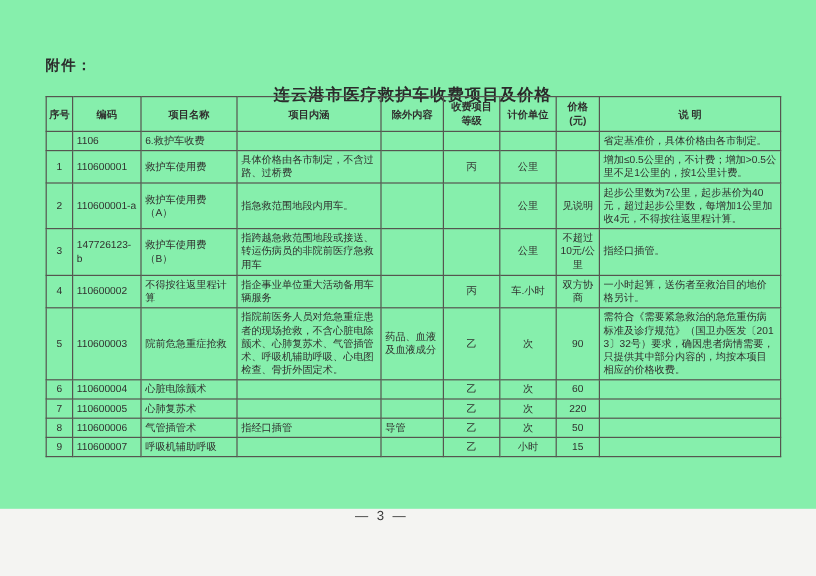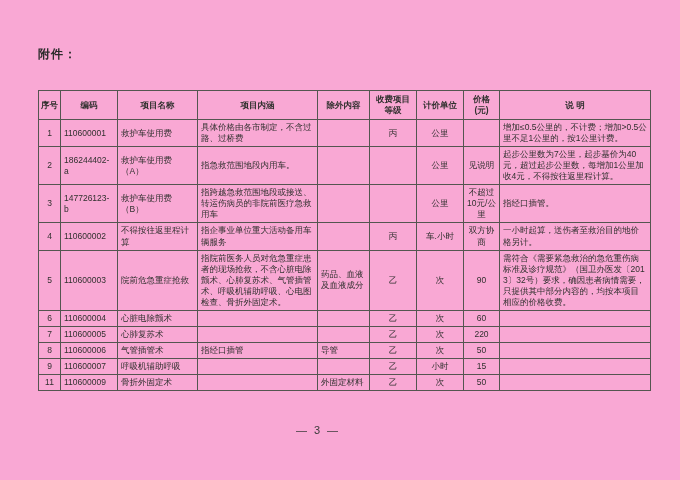--- a/index.html
+++ b/index.html
@@ -6,43 +6,43 @@
   html, body { width: 680px; height: 480px; }
   body {
     font-family: "Liberation Sans", "DejaVu Sans", sans-serif;
     background: #f4f4f2;
     position: relative;
     overflow: hidden;
   }
   .doc-page {
     position: absolute;
     left: 0; top: 0;
-    width: 680px; height: 480px;
-    background: #f9a8d4;
+    width: 680px; height: 424px;
+    background: #86efac;
     color: #2b2b2b;
   }
   .attachment-label {
     position: absolute;
     left: 38px; top: 46px;
     font-size: 12px;
     font-weight: bold;
     letter-spacing: 1px;
   }
   .doc-title {
     position: absolute;
     left: 38px; top: 70px;
     width: 612px;
     text-align: center;
     font-size: 13.5px;
     font-weight: bold;
     letter-spacing: 1px;
   }
   .fee-table {
     position: absolute;
-    left: 38px; top: 90px;
+    left: 38px; top: 80px;
     width: 612px;
     border-collapse: collapse;
     table-layout: fixed;
     padding-left: 40px;
   }
   .fee-table th, .fee-table td {
     border: 1px solid #555550;
     font-size: 8.5px;
     line-height: 1.3;
     padding: 2px 3px;
@@ -77,20 +77,21 @@
     letter-spacing: 2px;
   }
 </style>
 </head>
 <body>
 
 <div class="doc-page">
 
   <div class="attachment-label">附件：</div>
 
+  <div class="doc-title">连云港市医疗救护车收费项目及价格</div>
 
   <table class="fee-table">
     <colgroup>
       <col style="width:22px">
       <col style="width:57px">
       <col style="width:80px">
       <col style="width:120px">
       <col style="width:52px">
       <col style="width:47px">
       <col style="width:47px">
@@ -105,33 +106,44 @@
           <th>项目内涵</th>
           <th>除外内容</th>
           <th>收费项目等级</th>
           <th>计价单位</th>
           <th>价格(元)</th>
           <th>说  明</th>
         </tr>
     </thead>
     <tbody>
         <tr>
+          <td></td>
+          <td>1106</td>
+          <td>6.救护车收费</td>
+          <td></td>
+          <td></td>
+          <td></td>
+          <td></td>
+          <td></td>
+          <td>省定基准价，具体价格由各市制定。</td>
+        </tr>
+        <tr>
           <td>1</td>
           <td>110600001</td>
           <td>救护车使用费</td>
           <td>具体价格由各市制定，不含过路、过桥费</td>
           <td></td>
           <td>丙</td>
           <td>公里</td>
           <td></td>
           <td>增加≤0.5公里的，不计费；增加&gt;0.5公里不足1公里的，按1公里计费。</td>
         </tr>
         <tr>
           <td>2</td>
-          <td>186244402-a</td>
+          <td>110600001-a</td>
           <td>救护车使用费（A）</td>
           <td>指急救范围地段内用车。</td>
           <td></td>
           <td></td>
           <td>公里</td>
           <td>见说明</td>
           <td>起步公里数为7公里，起步基价为40元，超过起步公里数，每增加1公里加收4元，不得按往返里程计算。</td>
         </tr>
         <tr>
           <td>3</td>
@@ -203,29 +215,18 @@
           <td>9</td>
           <td>110600007</td>
           <td>呼吸机辅助呼吸</td>
           <td></td>
           <td></td>
           <td>乙</td>
           <td>小时</td>
           <td>15</td>
           <td></td>
         </tr>
-        <tr>
-          <td>11</td>
-          <td>110600009</td>
-          <td>骨折外固定术</td>
-          <td></td>
-          <td>外固定材料</td>
-          <td>乙</td>
-          <td>次</td>
-          <td>50</td>
-          <td></td>
-        </tr>
       </tbody>
   </table>
 
   <div class="page-number">— 3 —</div>
 
 </div>
 
 </body></html>

